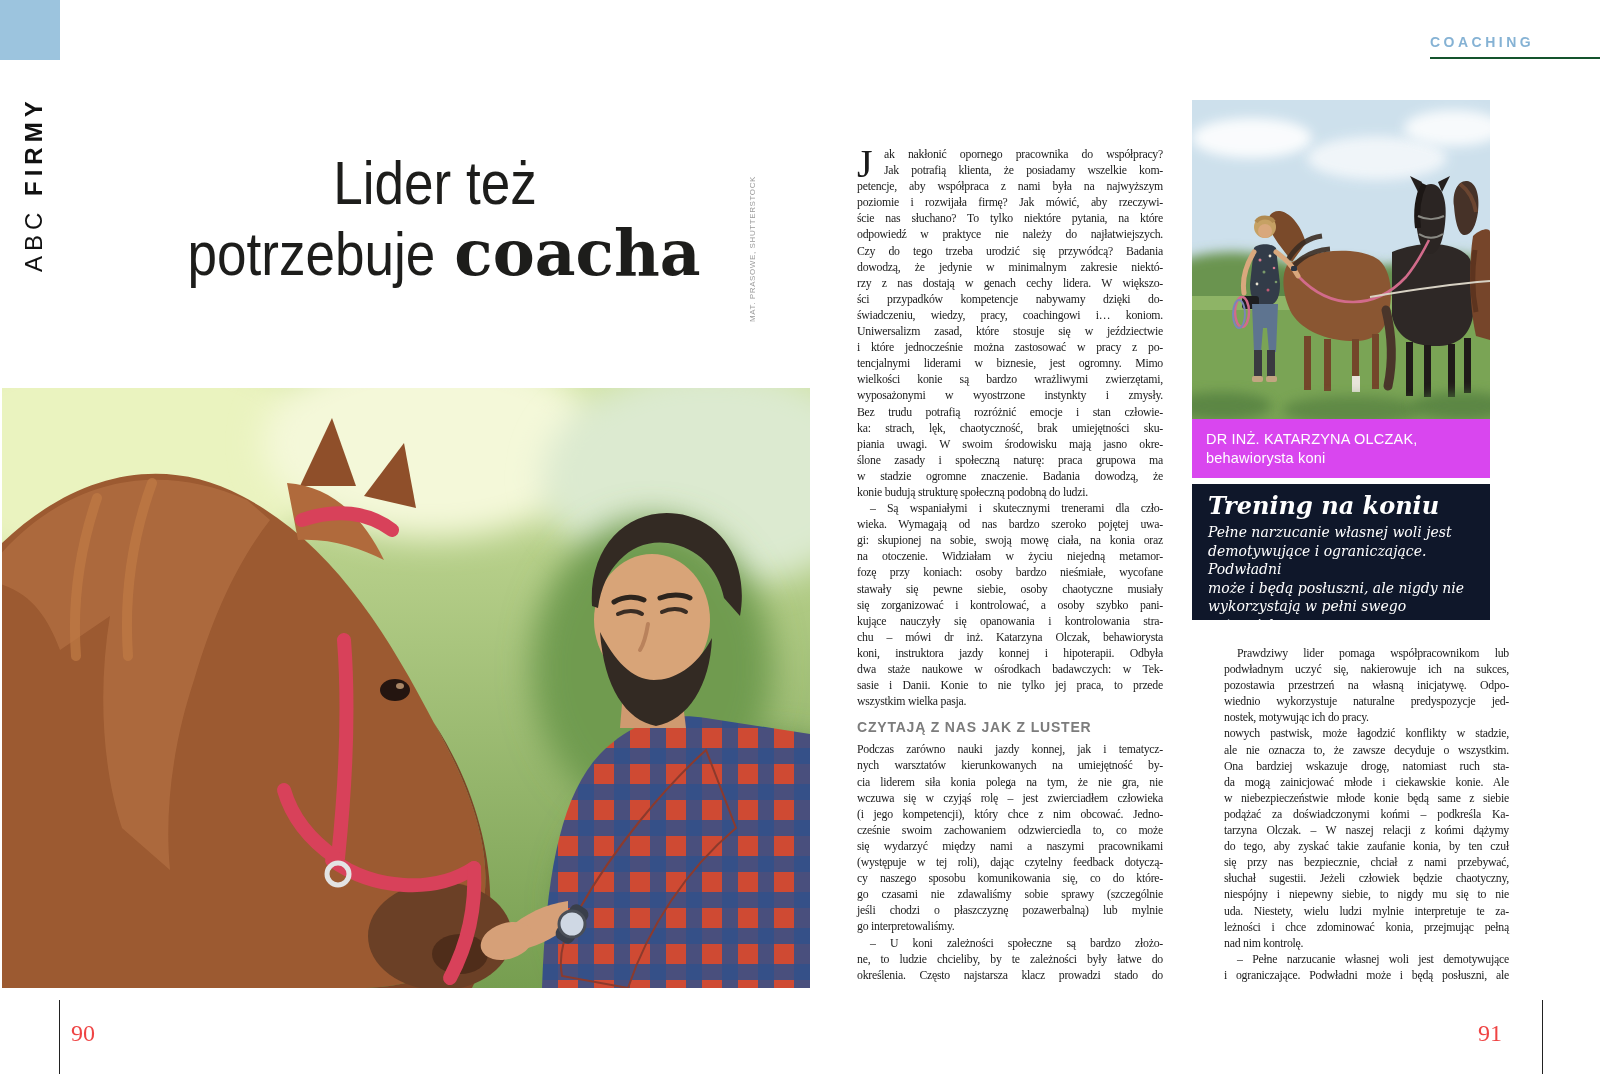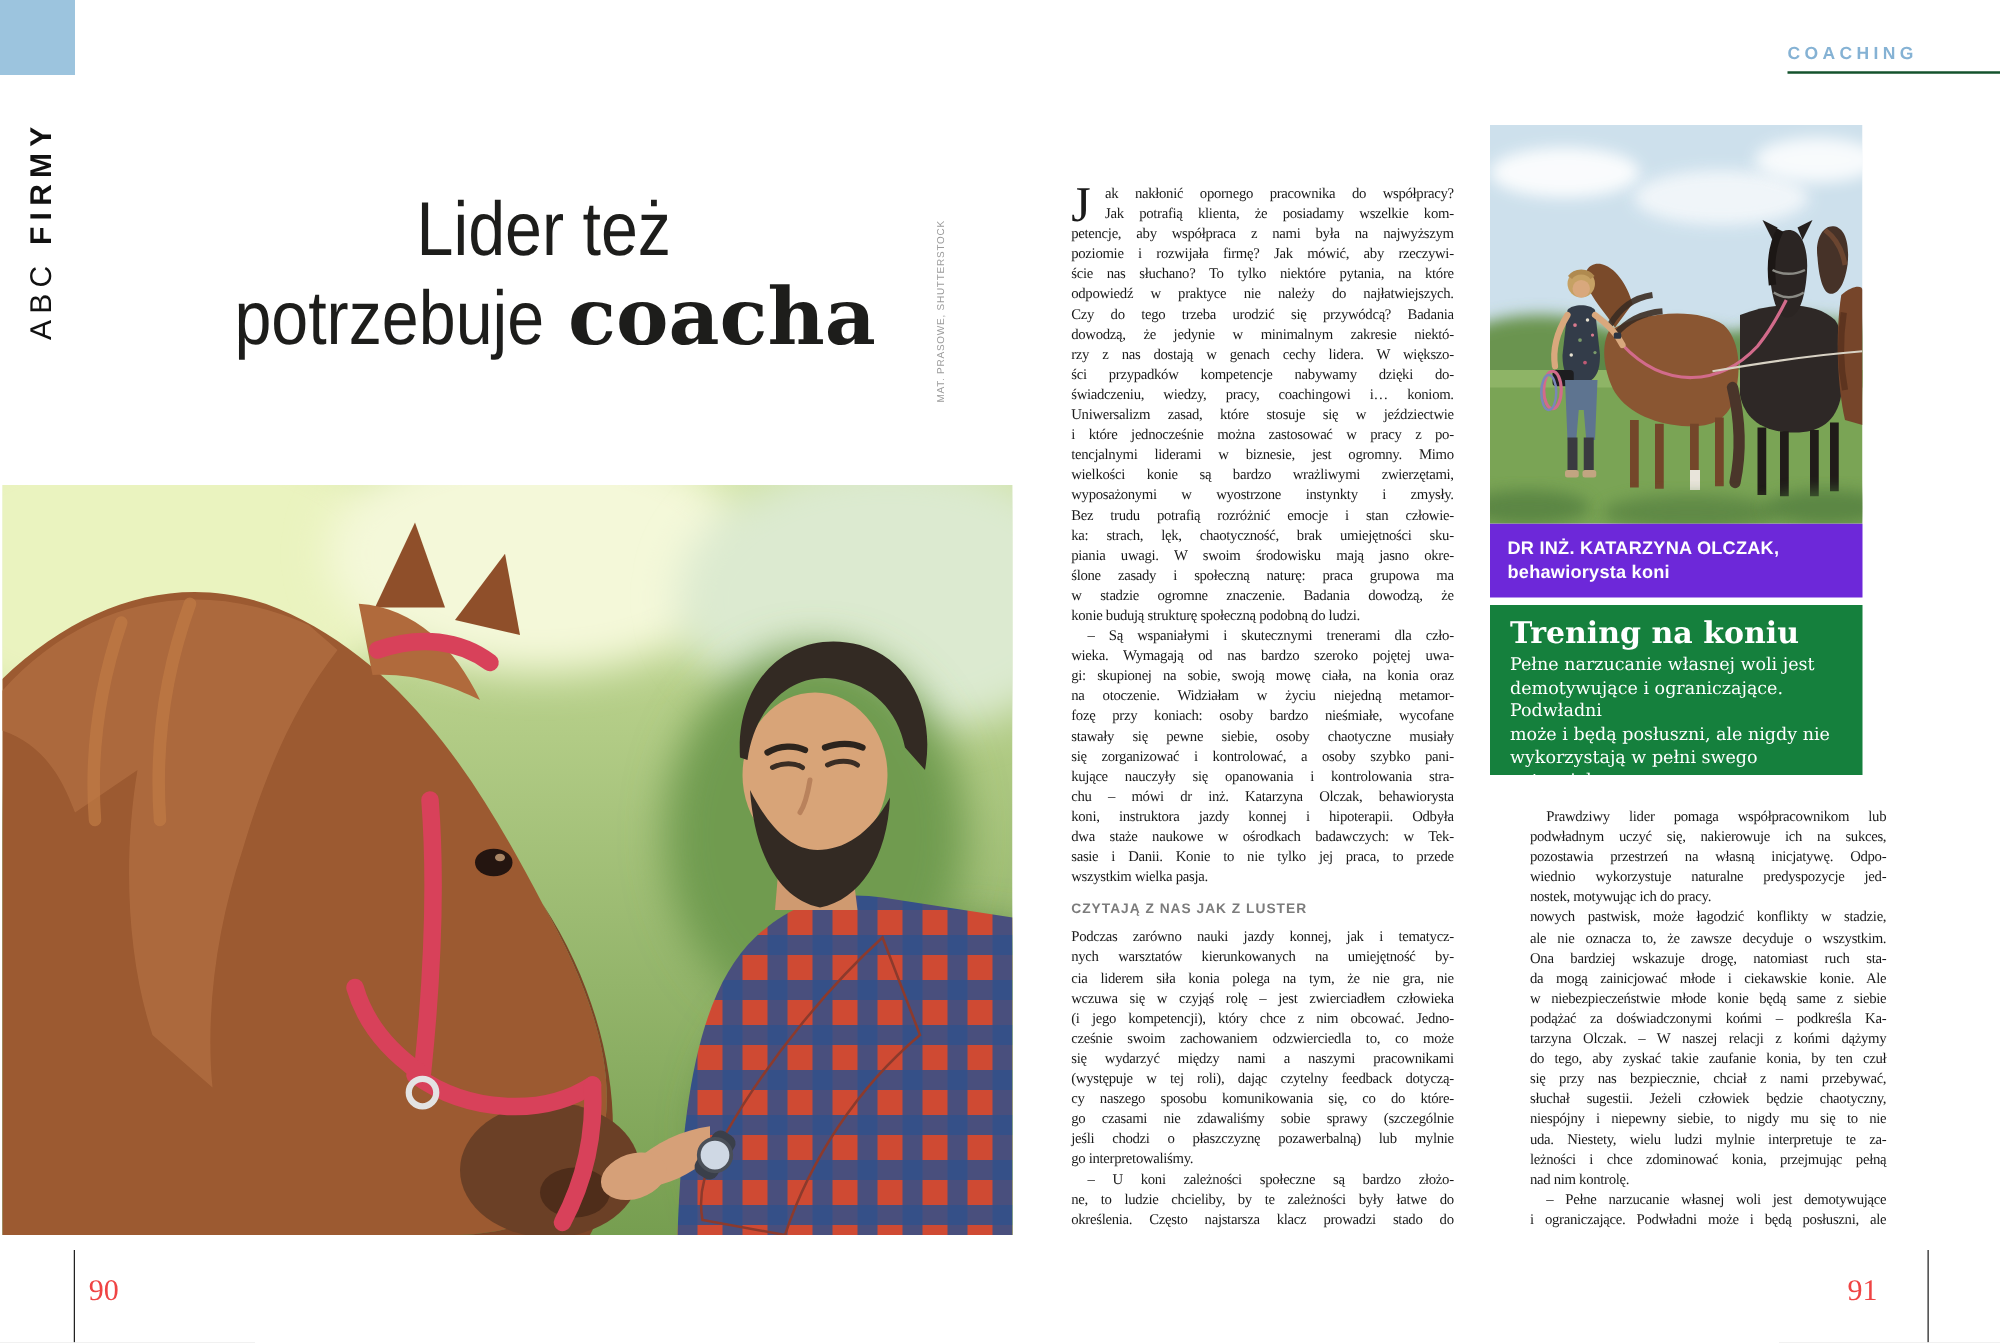--- a/index.html
+++ b/index.html
@@ -37,41 +37,41 @@
   .rule-r{left:1542px;top:1000px;height:74px;}
   .num-l{position:absolute;left:71px;top:1020px;}
   .num-r{position:absolute;left:1478px;top:1020px;width:54px;text-align:left;}
 
   
   .kicker{position:absolute;left:1430px;top:34px;width:170px;
           border-bottom:2px solid #14532d;padding-bottom:7px;
           font-size:14px;font-weight:700;letter-spacing:3.5px;color:#85b2d4;}
 
   .caption-band{position:absolute;left:1192px;top:419px;width:298px;height:59px;
-                background:#6d28d9;color:#ffffff;padding:11px 0 0 14px;
-                font-size:14.5px;line-height:18.5px;font-weight:700;letter-spacing:.2px;}
+                background:#d946ef;color:#ffffff;padding:11px 0 0 14px;
+                font-size:14.5px;line-height:18.5px;font-weight:400;letter-spacing:.2px;}
 
   .quote-box{position:absolute;left:1192px;top:484px;width:298px;height:136px;
-             background:#15803d;color:#ffffff;padding:8px 16px 0 16px;
-             font-family:"DejaVu Serif",serif;}
+             background:#0f172a;color:#ffffff;padding:8px 16px 0 16px;
+             font-family:"DejaVu Serif",serif;font-style:italic;}
   .qb-title{font-size:24px;line-height:28px;font-weight:700;margin-bottom:3px;}
   .qb-line{font-size:14px;line-height:18.6px;font-weight:500;}
 
   .col{position:absolute;font-family:"Liberation Serif",serif;
        font-size:11.8px;line-height:16.1px;letter-spacing:-.25px;color:#1a1a1a;}
   .col1{left:857px;top:146px;width:306px;}
   .col2{left:1224px;top:645px;width:285px;}
   .para{position:relative;}
   .bline{text-align:justify;text-align-last:justify;}
   .bline.lastline{text-align-last:left;}
   .bline.ind{padding-left:13px;}
   .bline.capln{padding-left:27px;}
   .dropcap{position:absolute;left:0;top:1px;font-family:"Liberation Serif",serif;
            font-size:40px;line-height:34px;font-weight:400;}
-  .subhead{font-family:"Liberation Sans",sans-serif;font-size:11px;font-weight:700;
+  .subhead{font-family:"Liberation Sans",sans-serif;font-size:14px;font-weight:700;
            letter-spacing:.8px;color:#7c7c7c;margin:10px 0 6px 0;text-align:left;}
 </style>
 </head>
 <body>
 
 <div class="spread">
 
   <div class="corner-square"></div>
 
   <div class="section-tag"><span class="tag-abc">ABC </span><span class="tag-firmy">FIRMY</span></div>

